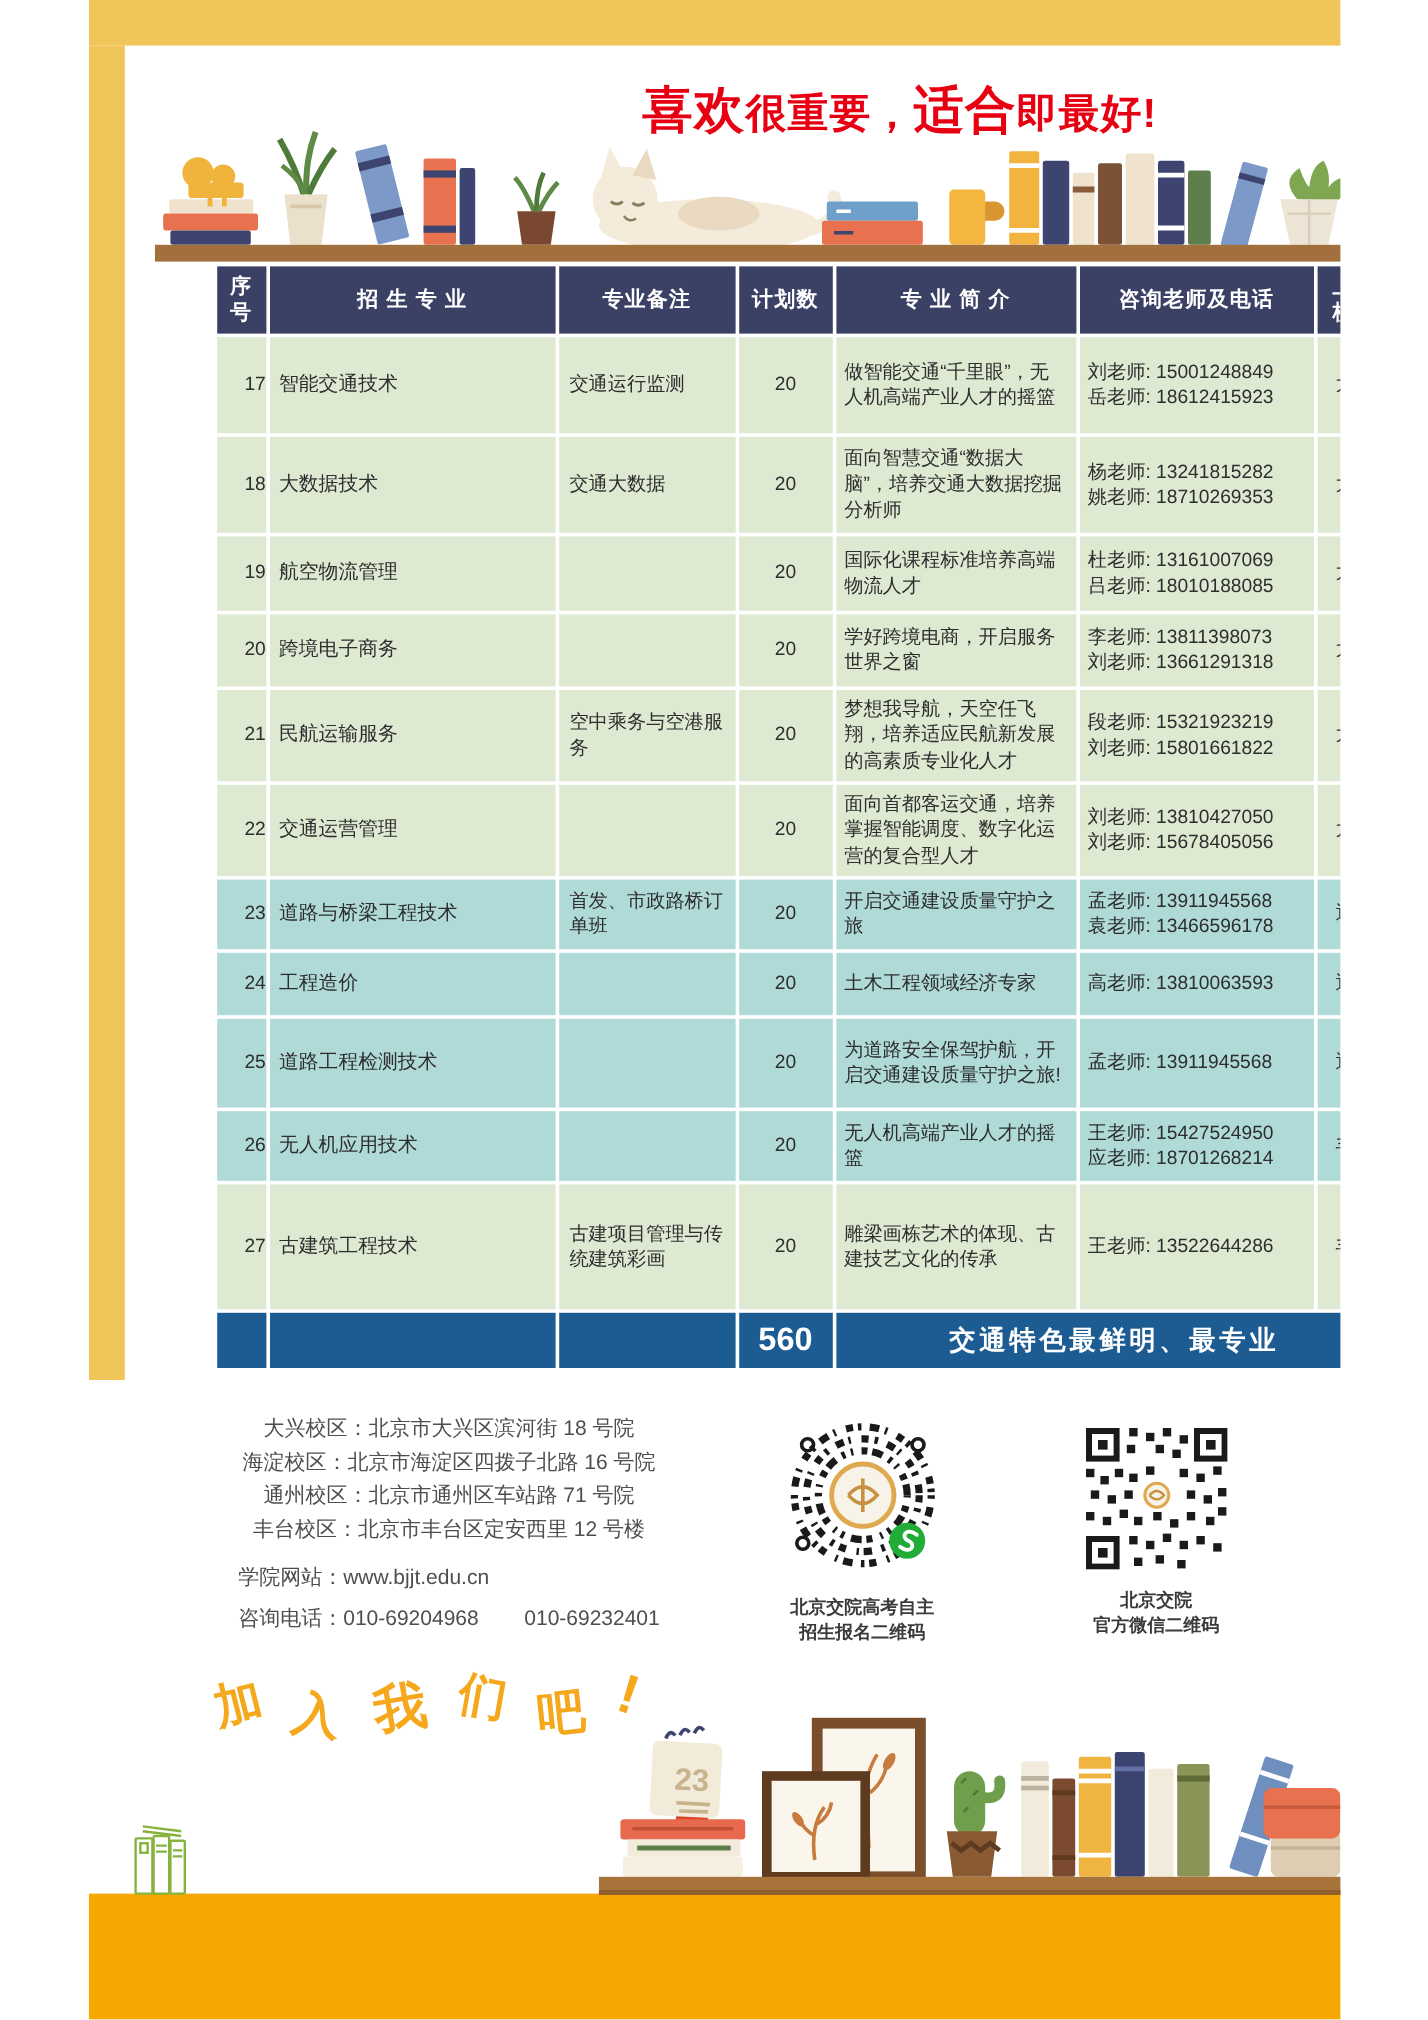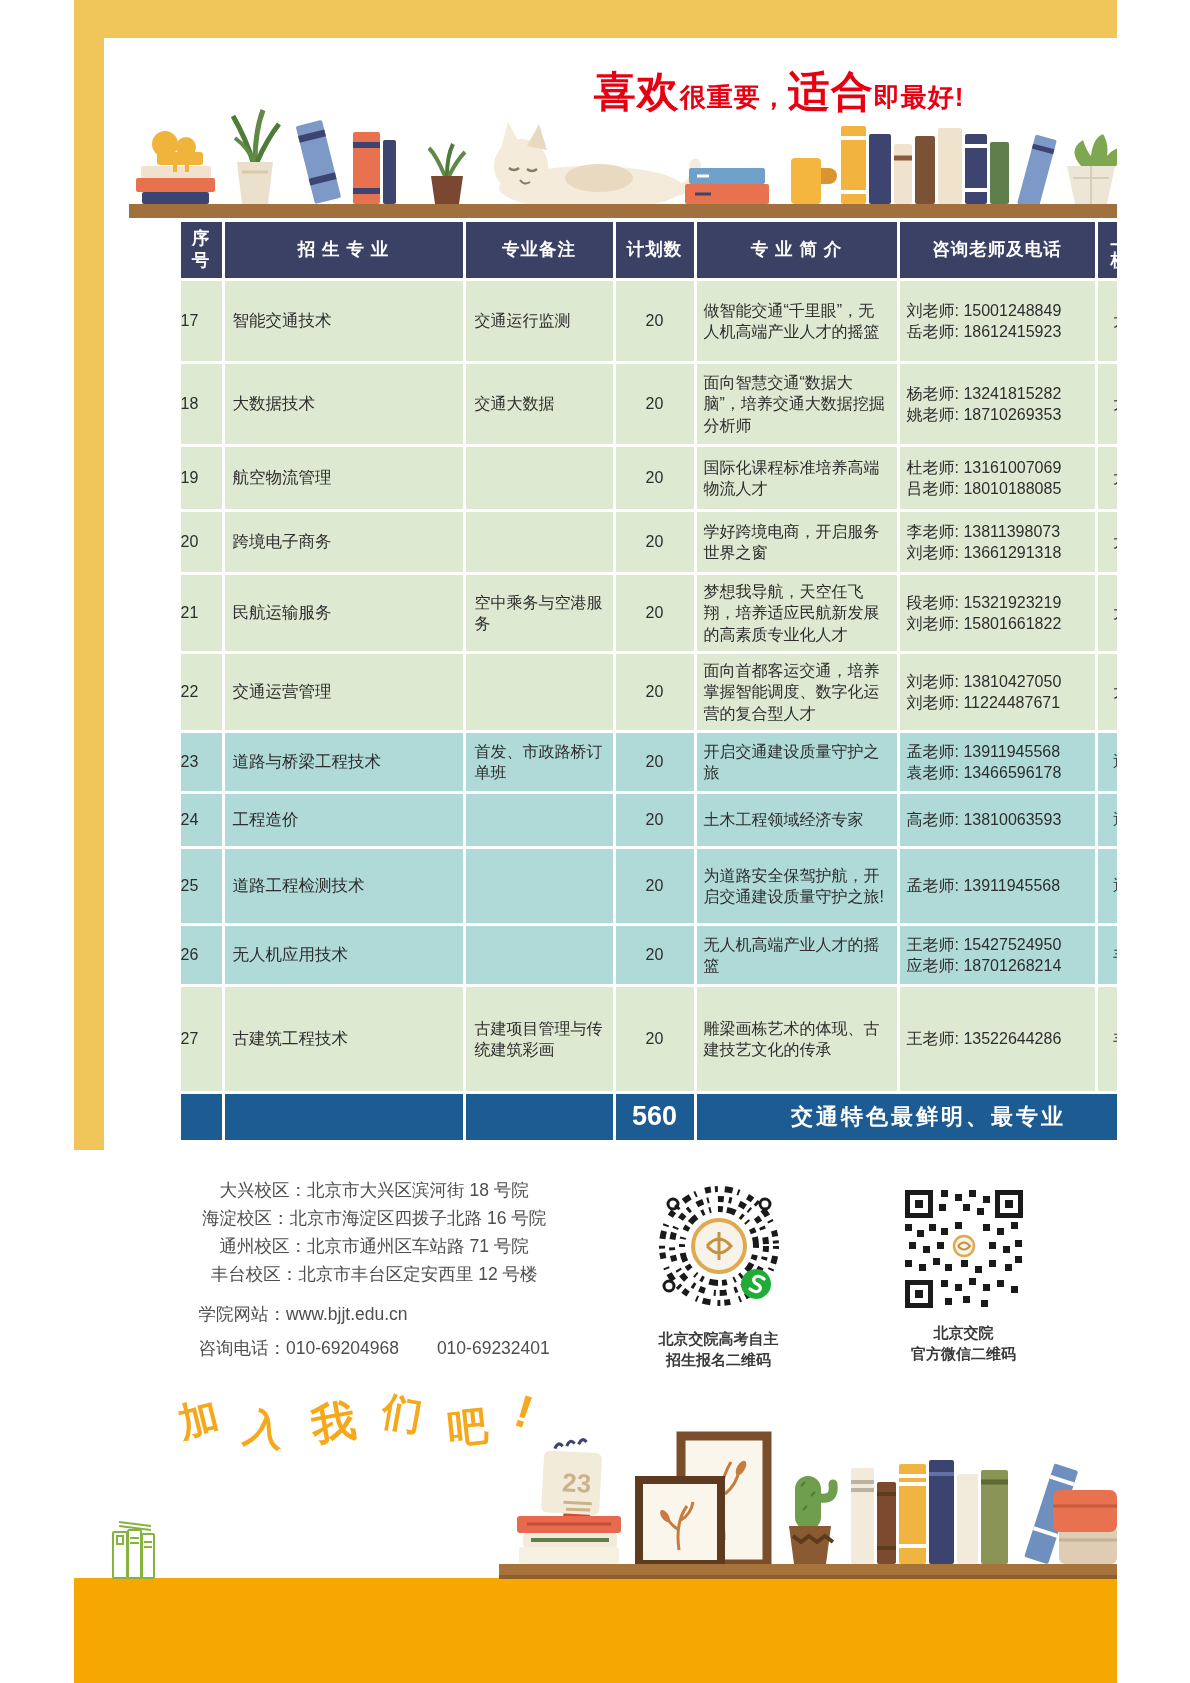--- a/index.html
+++ b/index.html
@@ -8,33 +8,33 @@
 
   
   .band-top    { position:absolute; left:0; top:0; width:1190px; height:38px; background:#F0C65A; }
   .band-left   { position:absolute; left:0; top:38px; width:30px; height:1112px; background:#F0C65A; }
   .band-right  { position:absolute; left:1160px; top:38px; width:30px; height:1112px; background:#F0C65A; }
   .band-bottom { position:absolute; left:0; top:1578px; width:1190px; height:105px; background:#F7A701; }
 
   
   .slogan { position:absolute; top:64px; right:152px; color:#E60012; font-weight:bold; white-space:nowrap; display:flex; align-items:baseline; }
   .slogan .big   { font-size:42px; letter-spacing:1px; }
-  .slogan .small { font-size:26px; letter-spacing:1px; }
+  .slogan .small { font-size:34px; letter-spacing:1px; }
 
   
   .shelf-top    { position:absolute; left:55px;  top:106px;  width:1080px; height:114px; }
   .shelf-bottom { position:absolute; left:425px; top:1390px; width:620px;  height:200px; }
   .doodle-books { position:absolute; left:35px;  top:1516px; width:52px;   height:64px; }
 
   
   .majors-table { position:absolute; left:104px; top:219px; border-collapse:separate; border-spacing:3px; table-layout:fixed; width:986px; }
   .majors-table th, .majors-table td { vertical-align:middle; overflow:hidden; }
   .majors-table th { background:#3B4065; color:#ffffff; font-size:17.5px; font-weight:bold; text-align:center; white-space:pre-line; letter-spacing:1px; height:56px; line-height:1.25; }
   .majors-table td { font-size:16px; color:#2E2E2E; line-height:1.32; padding:4px 8px; }
-  td.c-no     { text-align:left; padding:0; }
+  td.c-no     { text-align:right; padding:0; }
   td.c-major  { font-size:16.5px; }
   td.c-note   { padding-left:9px; }
   td.c-plan   { text-align:center; padding:0; }
   td.c-intro  { padding:4px 7px; }
   td.c-contact{ padding:4px 7px; white-space:nowrap; }
   td.c-campus { text-align:center; padding:0; }
   tr.theme-green td { background:#DEE9D1; }
   tr.theme-teal  td { background:#AFDAD8; }
   tr.row-total td { background:#1D5C92; color:#ffffff; }
   tr.row-total .t-plan  { text-align:center; font-size:27px; font-weight:bold; padding:0; }
@@ -257,21 +257,21 @@
       <td class="c-campus">大兴</td>
     </tr>
     <tr class="theme-green" style="height:76px">
       <td class="c-no">22</td>
       <td class="c-major">交通运营管理</td>
       <td class="c-note"></td>
       <td class="c-plan">20</td>
       <td class="c-intro">面向首都客运交通，培养掌握智能调度、数字化运营的复合型人才</td>
       <td class="c-contact">
             <div>刘老师: 13810427050</div>
-            <div>刘老师: 11224487671</div>
+            <div>刘老师: 15678405056</div>
           </td>
       <td class="c-campus">大兴</td>
     </tr>
     <tr class="theme-teal" style="height:58px">
       <td class="c-no">23</td>
       <td class="c-major">道路与桥梁工程技术</td>
       <td class="c-note">首发、市政路桥订单班</td>
       <td class="c-plan">20</td>
       <td class="c-intro">开启交通建设质量守护之旅</td>
       <td class="c-contact">

